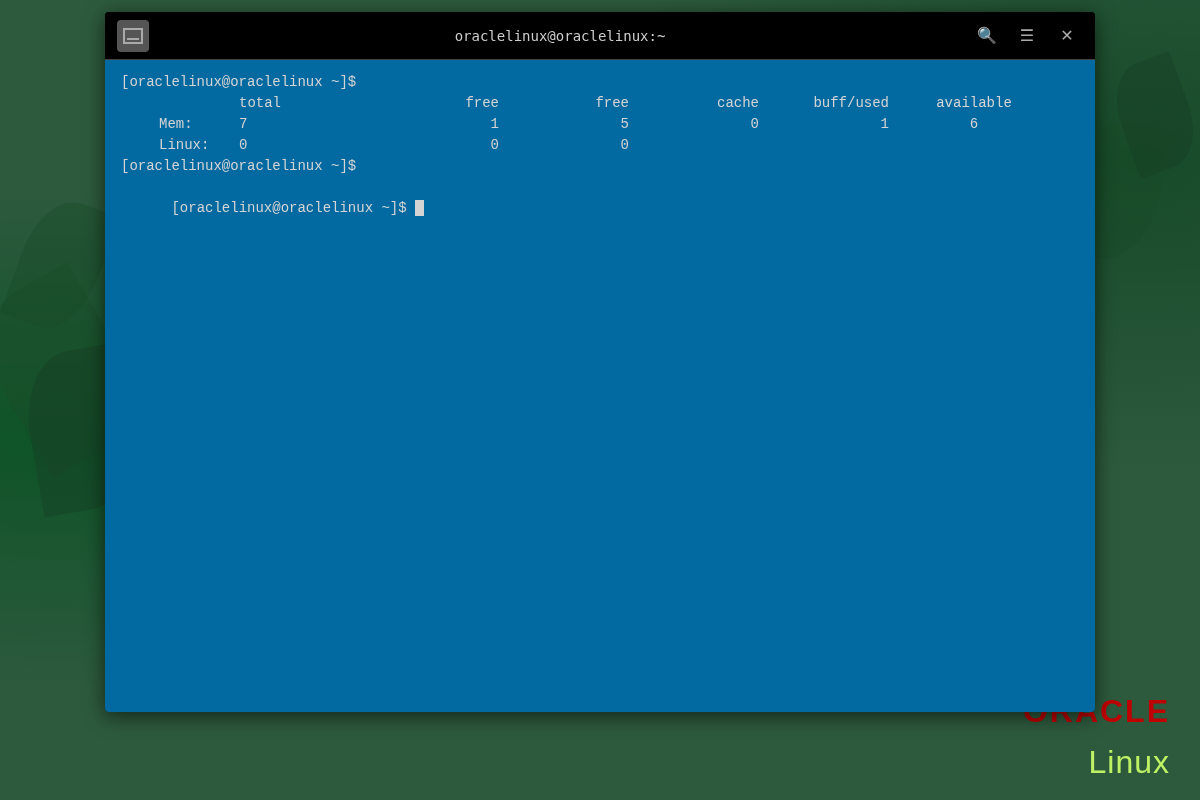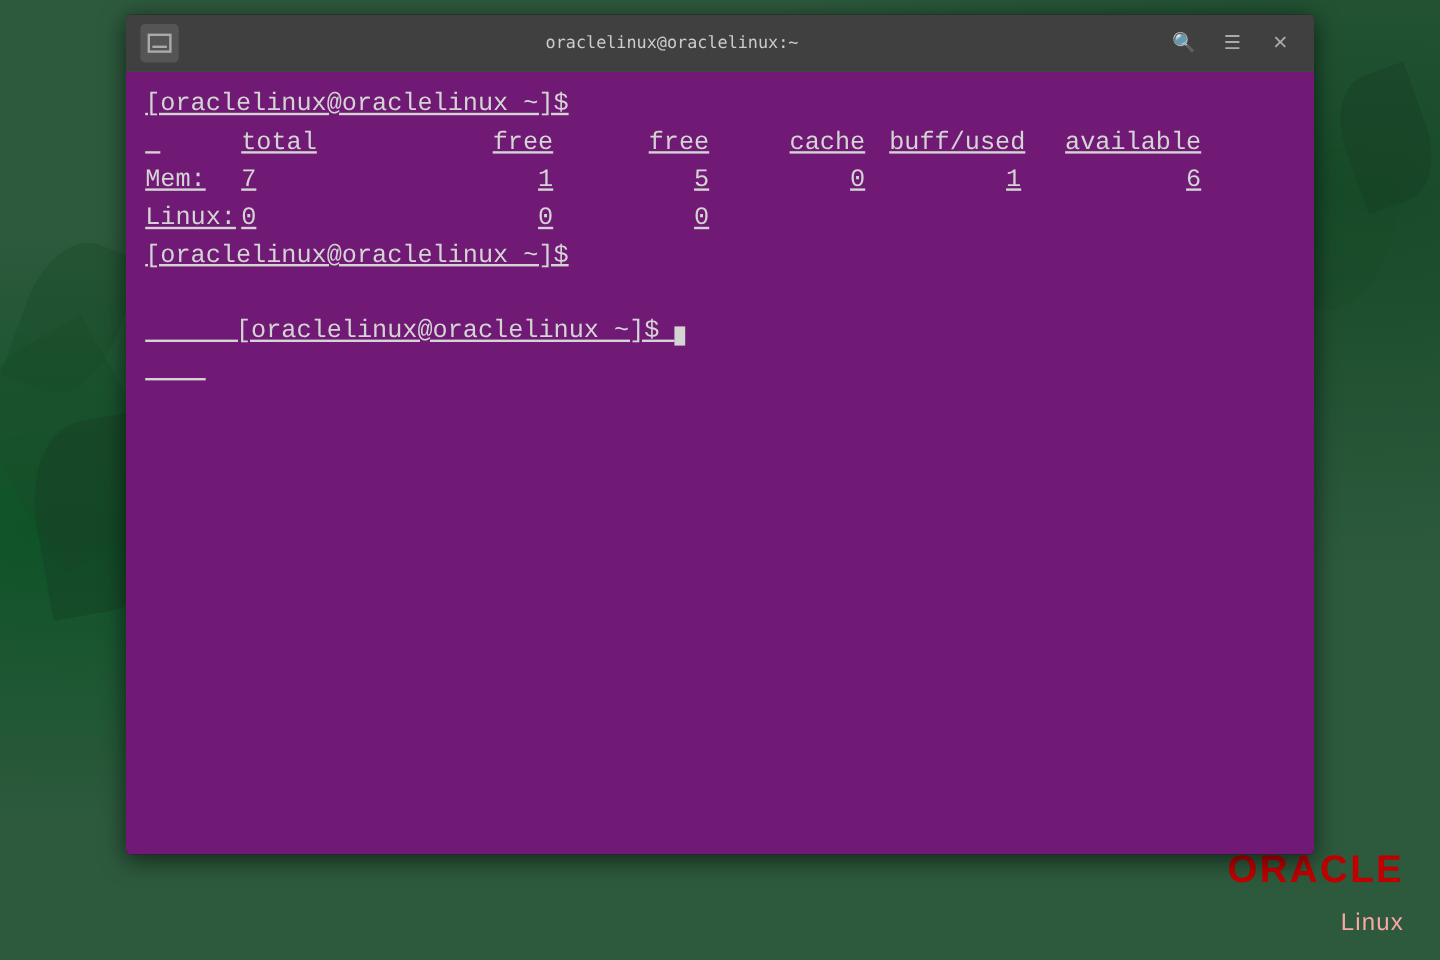--- a/index.html
+++ b/index.html
@@ -65,23 +65,23 @@
 
     .oracle-text {
       font-size: 32px;
       font-weight: 900;
       color: #ffffff;
       letter-spacing: 2px;
       font-family: Arial, sans-serif;
     }
 
     .linux-text {
-      font-size: 20px;
+      font-size: 32px;
       font-weight: 400;
-      color: #fca5a5;
+      color: #bef264;
       letter-spacing: 1px;
       font-family: Arial, sans-serif;
       margin-top: 16px;
     }
 
     
     .terminal-window {
       position: absolute;
       top: 12px;
       left: 105px;
@@ -91,21 +91,21 @@
       border-radius: 4px;
       box-shadow: 0 4px 20px rgba(0,0,0,0.6);
       display: flex;
       flex-direction: column;
       overflow: hidden;
     }
 
     
     .title-bar {
       height: 48px;
-      background: #404040;
+      background: #000000;
       display: flex;
       align-items: center;
       padding: 0 12px;
       flex-shrink: 0;
       border-bottom: 1px solid #444;
     }
 
     .title-bar-icon {
       width: 32px;
       height: 32px;
@@ -158,28 +158,27 @@
       cursor: pointer;
       display: flex;
       align-items: center;
       justify-content: center;
       border-radius: 3px;
     }
 
     
     .terminal-content {
       flex: 1;
-      background: #701a75;
+      background: #0369a1;
       padding: 12px 16px;
       font-family: 'Courier New', monospace;
-      font-size: 21px;
+      font-size: 14px;
       color: #d4d4d4;
       overflow-y: auto;
       line-height: 1.5;
-      text-decoration: underline;
     }
 
     .term-line {
       white-space: pre;
       display: block;
     }
 
     .term-prompt {
       color: #d4d4d4;
     }
@@ -187,27 +186,27 @@
     .term-header-row {
       display: flex;
       color: #d4d4d4;
     }
 
     .term-data-row {
       display: flex;
       color: #d4d4d4;
     }
 
-    .col-label { display: inline-block; width: 80px; }
+    .col-label { display: inline-block; width: 80px; margin-left: 38px; }
     .col-total { display: inline-block; width: 150px; padding-right: 20px; }
     .col-used  { display: inline-block; width: 130px; text-align: right; padding-right: 20px; }
     .col-free  { display: inline-block; width: 130px; text-align: right; padding-right: 20px; }
     .col-shared{ display: inline-block; width: 130px; text-align: right; padding-right: 20px; }
     .col-buff  { display: inline-block; width: 130px; text-align: right; padding-right: 20px; }
-    .col-avail { display: inline-block; width: 130px; text-align: right; }
+    .col-avail { display: inline-block; width: 130px; text-align: center; }
 
     .cursor-block {
       display: inline-block;
       width: 9px;
       height: 16px;
       background: #d4d4d4;
       vertical-align: text-bottom;
       animation: blink 1s step-end infinite;
     }
 

